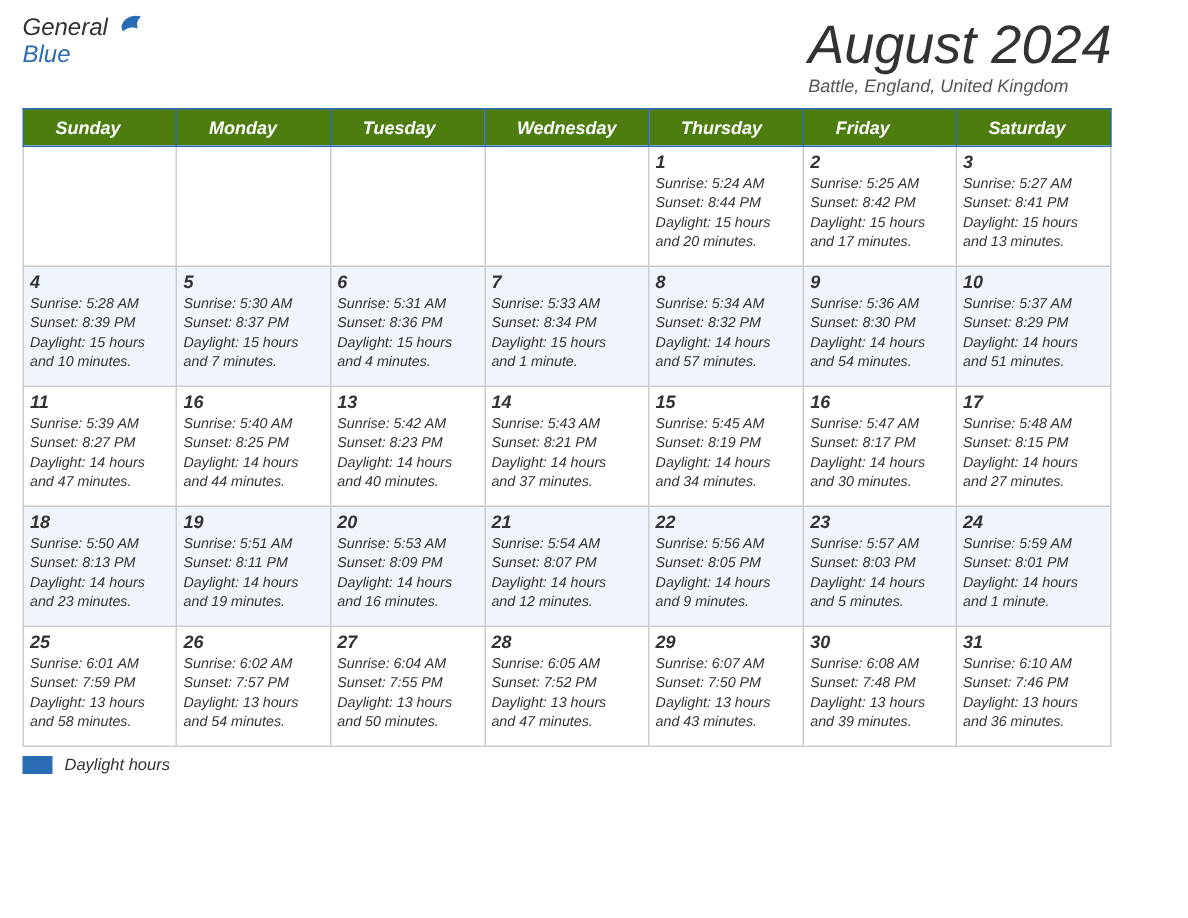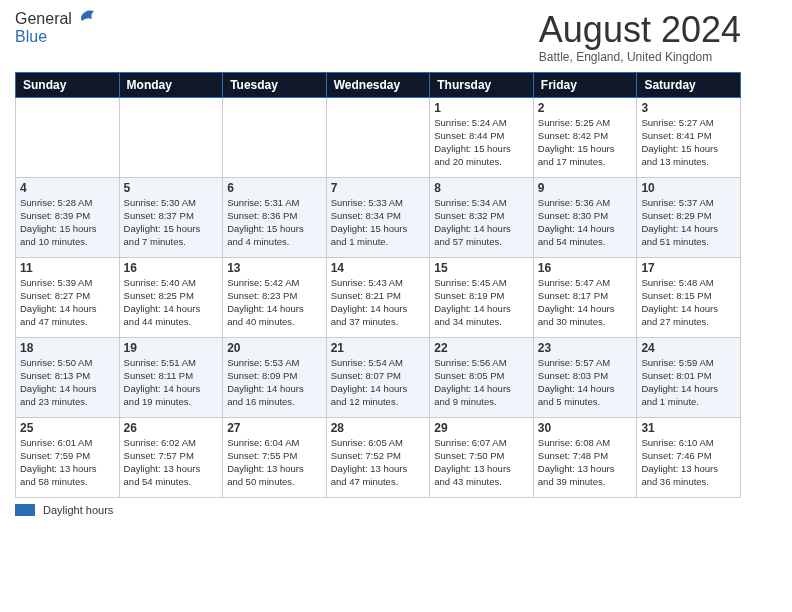--- a/index.html
+++ b/index.html
@@ -8,20 +8,21 @@
       background: #fff;
       width: 792px;
       min-height: 612px;
       overflow: hidden;
     }
     .page {
       width: 756px;
       min-height: 612px;
       background: #fff;
       padding: 10px 15px 10px 15px;
+      font-style: italic;
     }
     .header {
       display: flex;
       justify-content: space-between;
       align-items: flex-start;
       margin-bottom: 8px;
     }
     .logo {
       display: flex;
       flex-direction: column;
@@ -40,24 +41,24 @@
     .sub-title {
       font-size: 12px;
       color: #555;
     }
     .calendar {
       width: 100%;
       border-collapse: collapse;
       font-size: 10.5px;
     }
     .calendar th {
-      background-color: #0f172a;
+      background-color: #4d7c0f;
       color: #fff;
       text-align: left;
-      padding: 5px 7px;
+      padding: 5px 21px;
       font-size: 12px;
       font-weight: bold;
       border: 1px solid #2a6db5;
     }
     .calendar td {
       border: 1px solid #ccc;
       vertical-align: top;
       padding: 3px 4px;
       width: calc(100% / 7);
       min-height: 80px;

